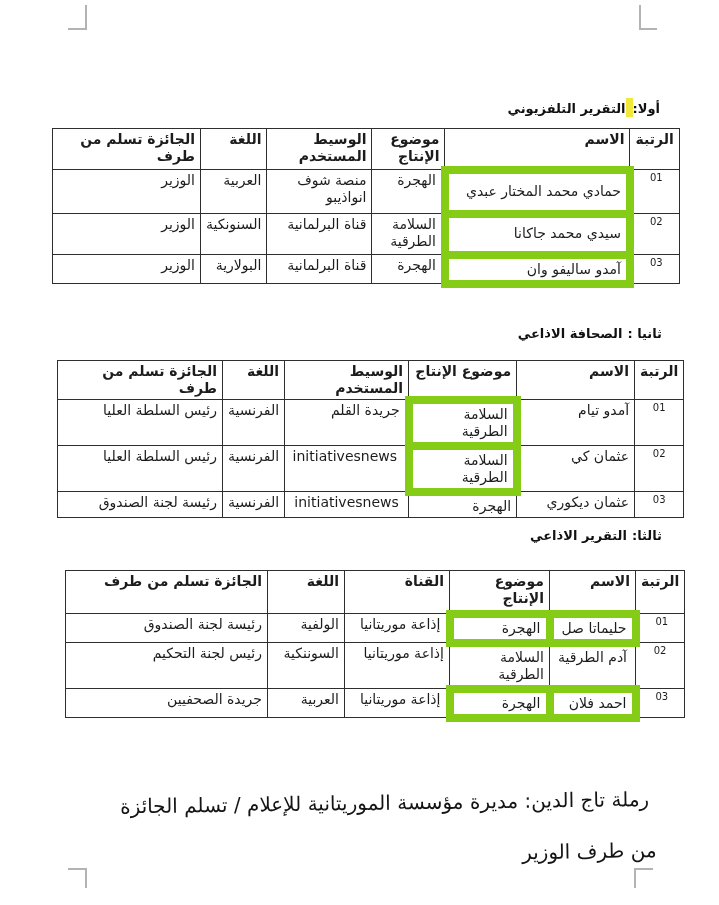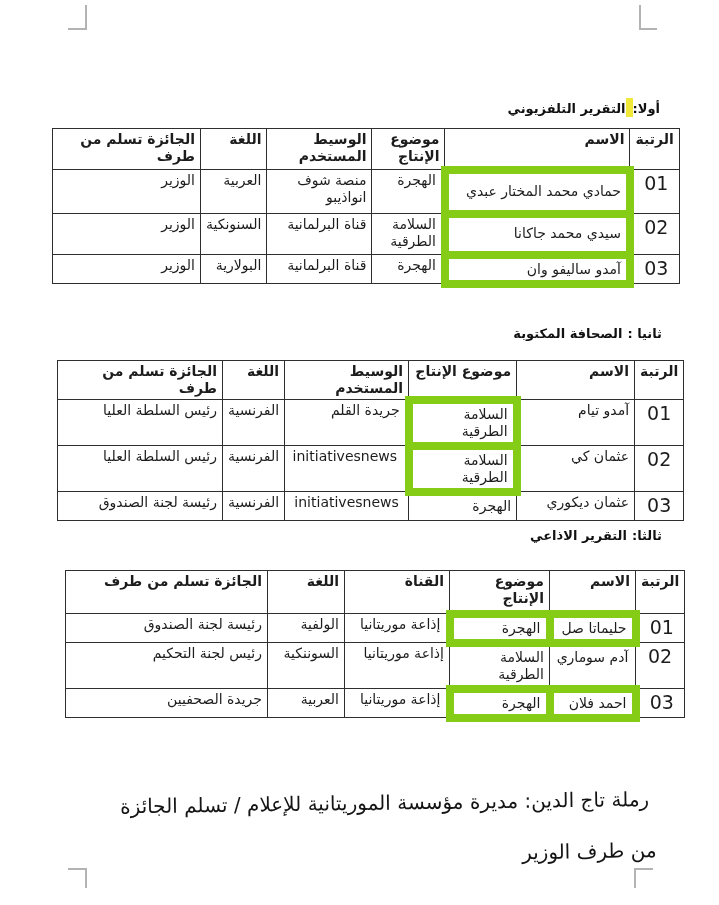--- a/index.html
+++ b/index.html
@@ -36,21 +36,21 @@
   }
   th, td {
     border: 1px solid var(--line);
     padding: 2px 5px;
     text-align: right;
     vertical-align: top;
     overflow: hidden;
   }
   th { font-weight: bold; vertical-align: top; }
   .c { text-align: center; }
-  td.rank { text-align: center; font-size: 19px; }
+  td.rank { text-align: center; font-size: 10px; }
   th.rank { text-align: right; margin-left: 24px; }
   .boxed { border: 8px solid #84cc16; vertical-align: middle; }
 
   
   .footer-line {
     direction: rtl;
     font-size: 20px;
     white-space: nowrap;
     color: #141414;
   }
@@ -120,21 +120,21 @@
     <td class="rank">03</td>
     <td class="boxed">آمدو ساليفو وان</td>
     <td>الهجرة</td>
     <td>قناة البرلمانية</td>
     <td>البولارية</td>
     <td>الوزير</td>
   </tr>
 </tbody>
   </table>
 
-<div id="h2" class="abs sec-heading"><span>ثانيا :</span><span class="sp-gap"></span><span>الصحافة المكتوبة</span></div>
+<div id="h2" class="abs sec-heading"><span>ثانيا :</span><span class="sp-gap"></span><span>الصحافة الاذاعي</span></div>
 
 <table id="t2" class="abs">
   <colgroup>
       <col style="width:45px">
       <col style="width:118px">
       <col style="width:108px">
       <col style="width:124px">
       <col style="width:60px">
       <col style="width:165px">
     </colgroup>
@@ -197,21 +197,21 @@
   <tr style="height:27px">
     <td class="rank">01</td>
     <td class="boxed">حليماتا صل</td>
     <td class="boxed">الهجرة</td>
     <td>إذاعة موريتانيا</td>
     <td>الولفية</td>
     <td>رئيسة لجنة الصندوق</td>
   </tr>
   <tr style="height:38px">
     <td class="rank">02</td>
-    <td class="c">آدم سوماري</td>
+    <td class="c">آدم الطرقية</td>
     <td>السلامة الطرقية</td>
     <td>إذاعة موريتانيا</td>
     <td>السوننكية</td>
     <td>رئيس لجنة التحكيم</td>
   </tr>
   <tr style="height:27px">
     <td class="rank">03</td>
     <td class="boxed">احمد فلان</td>
     <td class="boxed">الهجرة</td>
     <td>إذاعة موريتانيا</td>

